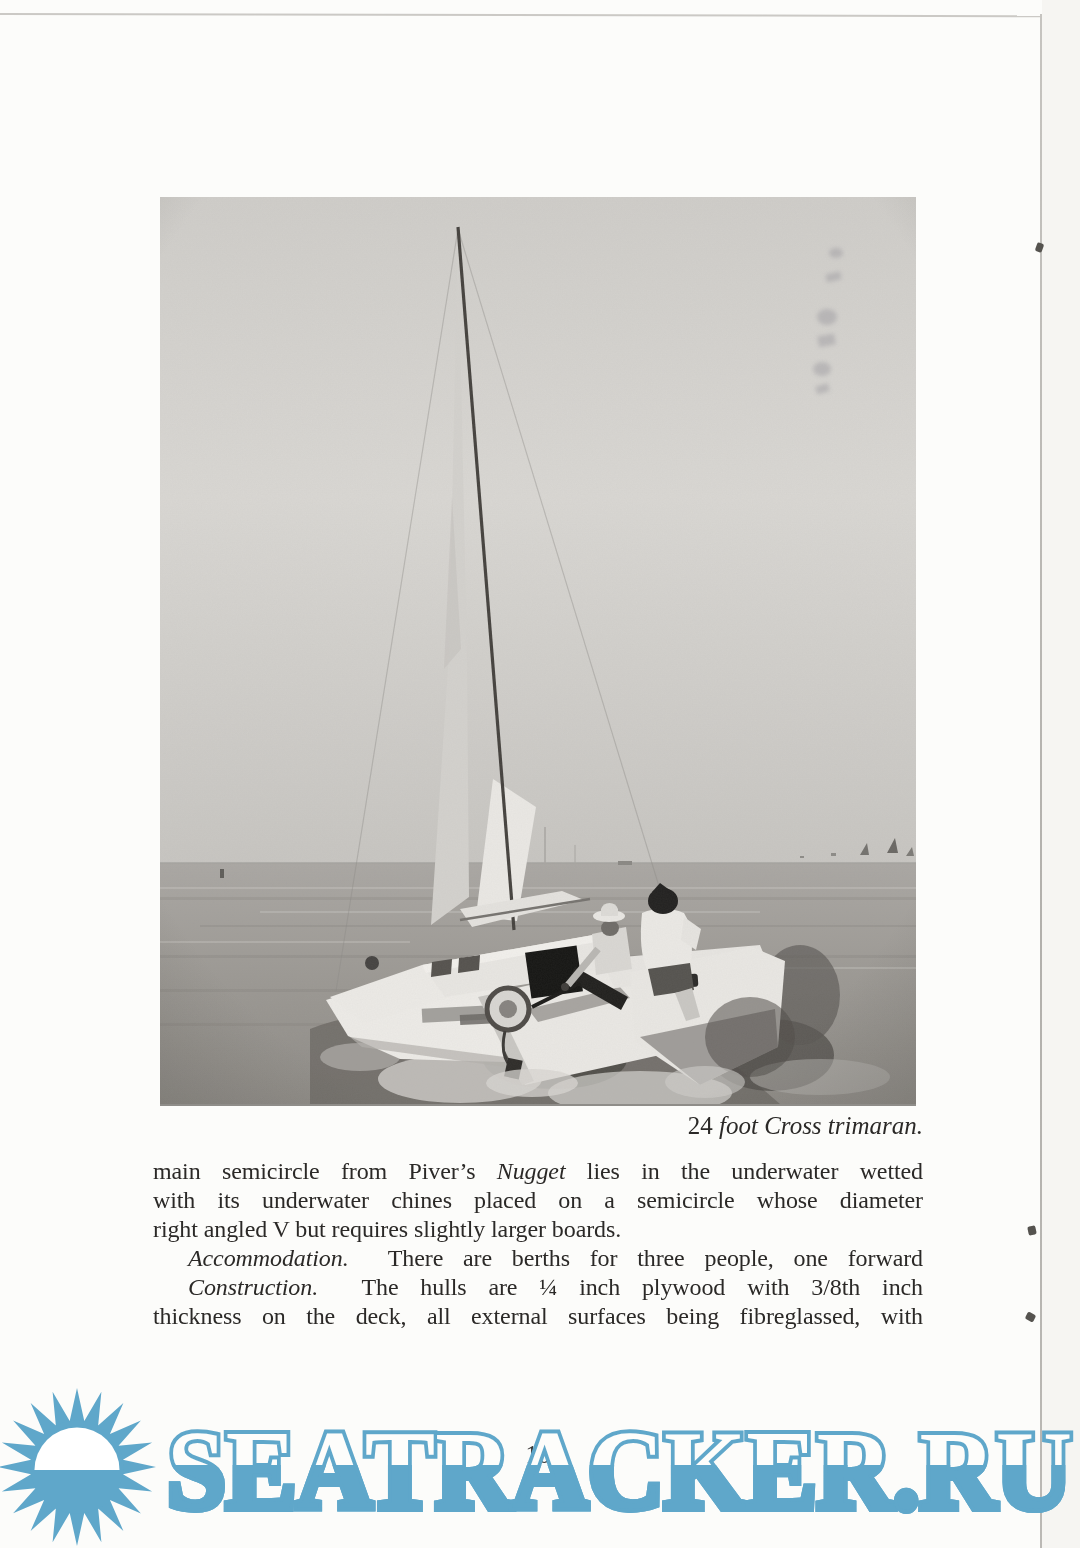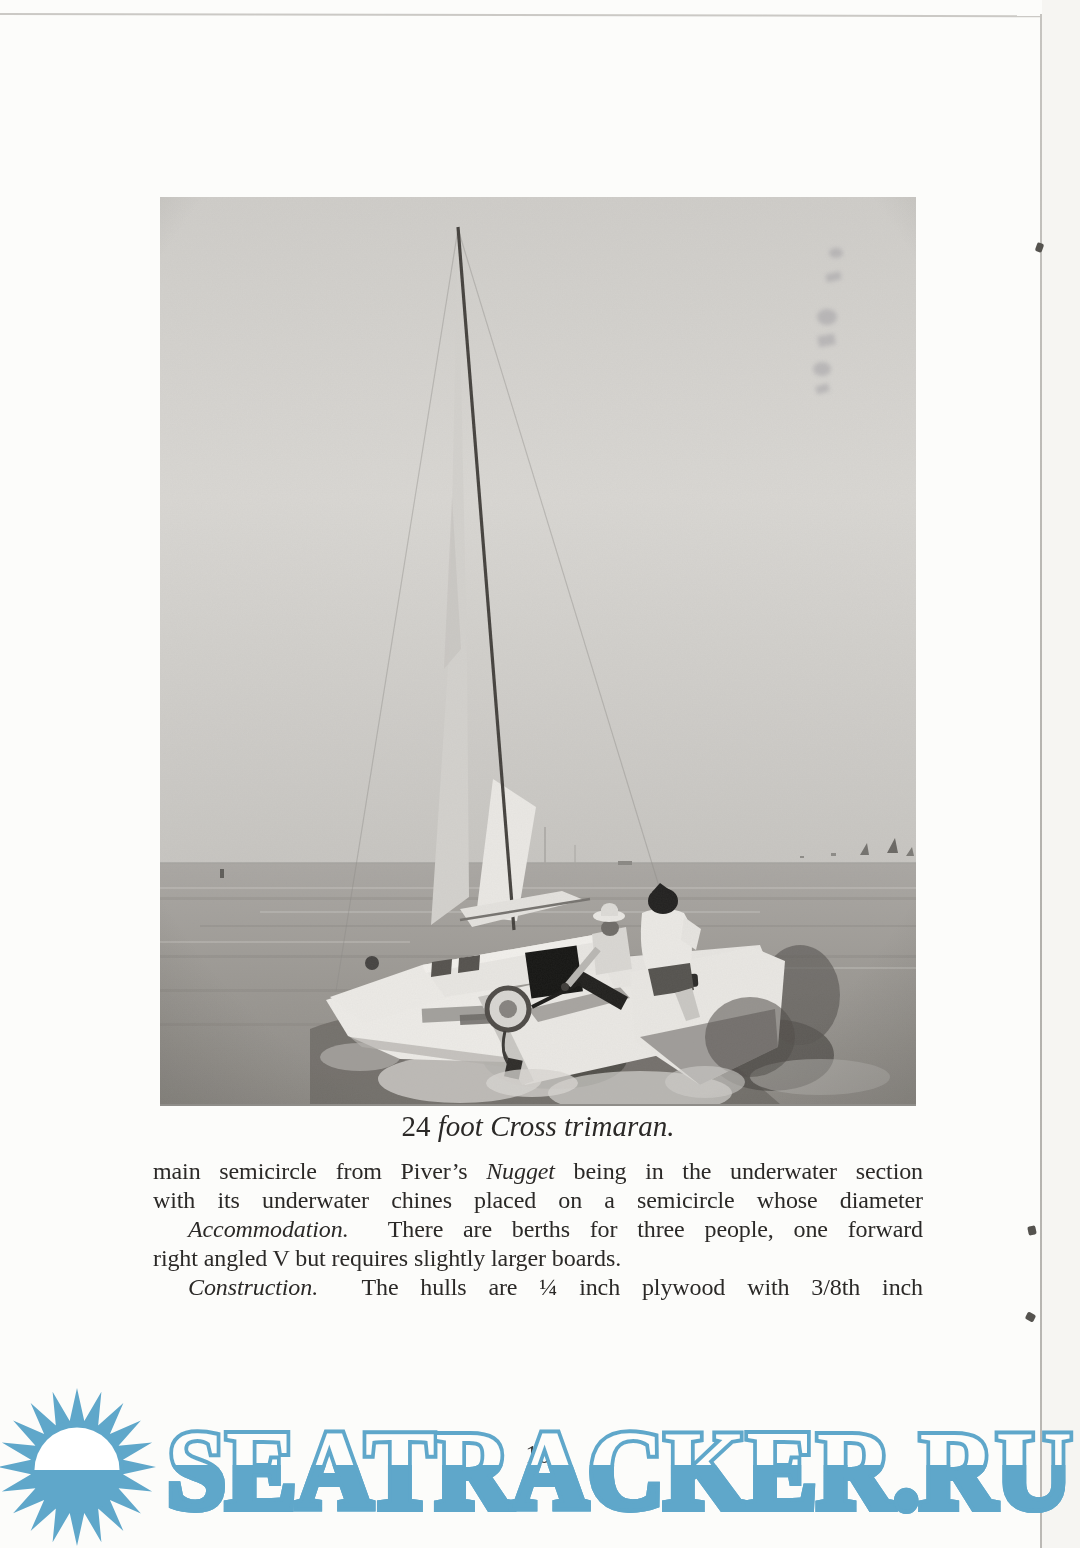--- a/index.html
+++ b/index.html
@@ -12,21 +12,21 @@
   .abs{position:absolute;}
   
   .top-line{left:0;top:13px;width:1044px;height:2px;background:#cbc9c5;transform:rotate(.12deg);transform-origin:left;}
   .edge-line{left:1040px;top:14px;width:2px;height:1534px;background:linear-gradient(#c6c4c0,#b2b0ac 60%,#bbb9b5);}
   .edge-shade{left:1042px;top:0;width:38px;height:1548px;background:#f6f5f2;}
   .speck{background:#55534f;border-radius:2px;}
   
   .photo{left:160px;top:197px;width:756px;height:907px;background:#d8d6d2;
          box-shadow:inset 0 0 46px rgba(80,78,74,.28);border-bottom:2px solid #8f8d89;}
   
-  .caption{left:153px;top:1111px;width:770px;text-align:center;font-size:29px;line-height:30px;}
+  .caption{left:153px;top:1111px;width:770px;text-align:right;font-size:25px;line-height:30px;}
   .bodytext{left:153px;top:1157px;width:770px;font-size:24px;line-height:29px;letter-spacing:-0.1px;}
   .line{text-align:justify;text-align-last:justify;white-space:normal;}
   .line.endp{text-align-last:auto;}
   .line.ind{text-indent:35px;}
   .it{font-style:italic;}
   
   .pageno{left:153px;top:1441px;width:770px;text-align:center;font-size:25px;color:#3a3836;z-index:2;}
   
   .wm{left:0;top:1385px;z-index:5;}
   .sun{left:-4px;top:1386px;z-index:5;}
@@ -192,25 +192,26 @@
   <ellipse cx="545" cy="885" rx="40" ry="16" fill="#cfcdc9" opacity="0.6"></ellipse>
 
   <rect x="0" y="0" width="756" height="907" fill="url(#vig)"></rect>
   <rect x="0" y="0" width="756" height="907" filter="url(#grain)" opacity="0.5"></rect>
 </svg>
 </div>
 
 <div class="abs caption"><span>24 </span><span class="it">foot Cross trimaran.</span></div>
 
 <div class="abs bodytext">
-  <div class="line"><span>main semicircle from Piver’s </span><span class="it">Nugget</span><span> being in the underwater section</span></div>
+  <div class="line"><span>main semicircle from Piver’s </span><span class="it">Nugget</span><span> lies in the underwater wetted</span></div>
   <div class="line"><span>with its underwater chines placed on a semicircle whose diameter</span></div>
+  <div class="line endp"><span>right angled V but requires slightly larger boards.</span></div>
   <div class="line ind"><span class="it">Accommodation.</span><span>&nbsp; There are berths for three people, one forward</span></div>
-  <div class="line endp"><span>right angled V but requires slightly larger boards.</span></div>
   <div class="line ind"><span class="it">Construction.</span><span>&nbsp; The hulls are ¼ inch plywood with 3/8th inch</span></div>
+  <div class="line"><span>thickness on the deck, all external surfaces being fibreglassed, with</span></div>
 </div>
 
 <div class="abs pageno">10</div>
 
 <svg class="abs sun" width="162" height="162" viewBox="0 0 160 160" xmlns="http://www.w3.org/2000/svg">
   <polygon fill="#5fa7ca" points="80,2 87.2,34.6 104.1,5.8 100.9,39 125.8,16.9 112.5,47.5 143.1,34.1 121,59.1 154.2,55.9 125.4,72.8 158,80 125.4,87.2 154.2,104.1 121,100.9 143.1,125.9 112.5,112.5 125.8,143.1 100.9,121 104.1,154.2 87.2,125.4 80,158 72.8,125.4 55.9,154.2 59.1,121 34.2,143.1 47.5,112.5 16.9,125.8 39,100.9 5.8,104.1 34.6,87.2 2,80 34.6,72.8 5.8,55.9 39,59.1 16.9,34.1 47.5,47.5 34.2,16.9 59.1,39 55.9,5.8 72.8,34.6"></polygon>
   <circle cx="80" cy="80" r="46" fill="#5fa7ca"></circle>
   <path d="M38,83 A42,42 0 0 1 122,83 Z" fill="#ffffff"></path>
 </svg>
 

